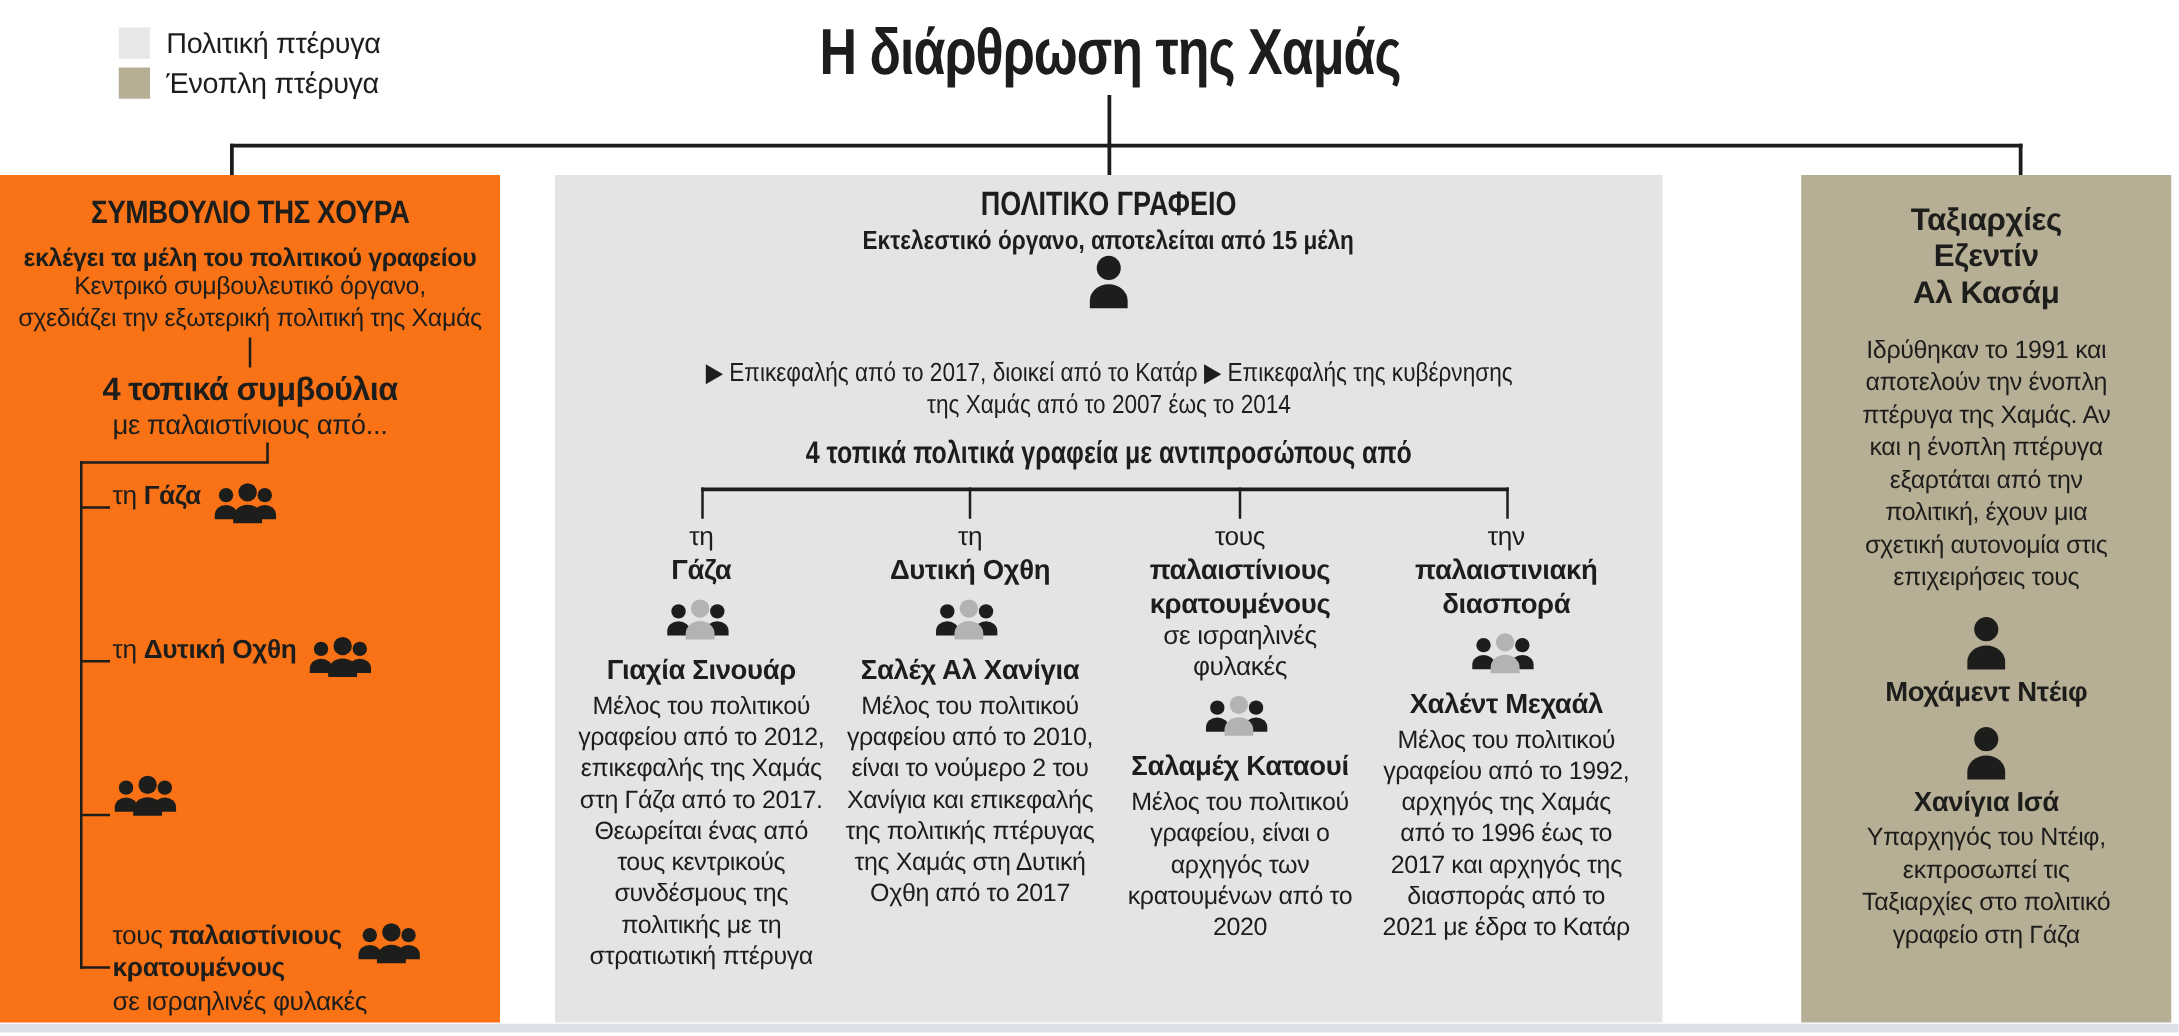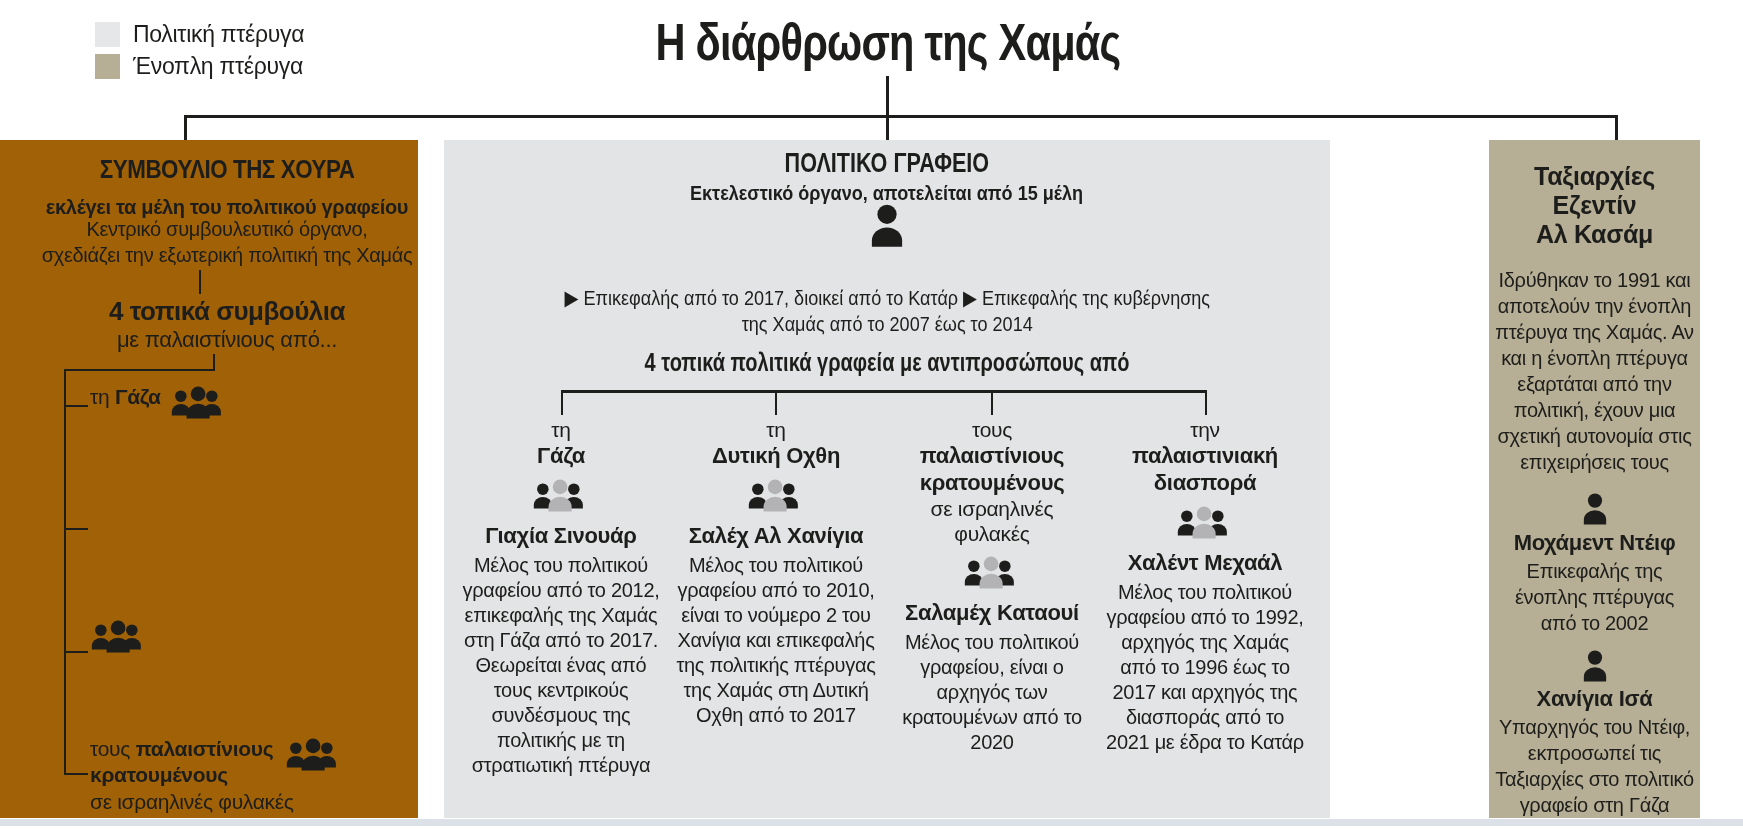--- a/index.html
+++ b/index.html
@@ -26,21 +26,21 @@
   .main-title{
     position:absolute; left:888px; top:12px; white-space:nowrap;
     font-size:52px; font-weight:bold; letter-spacing:-1px;
     transform:translateX(-50%) scaleX(0.8);
   }
 
   
   .box{position:absolute; top:140px; height:678px;}
   .box-shura{left:0; width:400px;}
   .box-bureau{left:444px; width:886px;}
-  .box-brigades{left:1489px; width:211px;}
+  .box-brigades{left:1441px; width:296px;}
 
   
   .shura-title{position:absolute; top:14px; width:100%; font-size:26px; font-weight:bold; letter-spacing:-0.5px;}
   .shura-sub{position:absolute; top:56px; width:100%; font-size:20px; font-weight:bold; letter-spacing:-0.3px;}
   .shura-desc{position:absolute; top:76px; width:100%; font-size:20px; line-height:26px; letter-spacing:-0.3px;}
   .councils-title{position:absolute; top:156px; width:100%; font-size:26px; font-weight:bold; letter-spacing:-0.5px;}
   .councils-sub{position:absolute; top:187px; width:100%; font-size:22px; letter-spacing:-0.3px;}
   .shura-item{position:absolute; left:90px; display:flex; gap:9px; font-size:21px; letter-spacing:-0.3px;}
   .shura-item .txt{line-height:26px;}
   .shura-item-note{position:absolute; left:90px; top:650px; font-size:21px; letter-spacing:-0.3px;}
@@ -124,21 +124,21 @@
   </div>
 
   <div class="main-title">Η διάρθρωση της Χαμάς</div>
 
   <div class="line" style="left:886px;top:76px;width:3px;height:42px;"></div>
   <div class="line" style="left:184px;top:115px;width:1434px;height:3px;"></div>
   <div class="line" style="left:184px;top:115px;width:3px;height:27px;"></div>
   <div class="line" style="left:886px;top:115px;width:3px;height:27px;"></div>
   <div class="line" style="left:1615px;top:115px;width:3px;height:27px;"></div>
 
-  <div class="box box-shura" style="background: #a16207; padding-left: 18px;">
+  <div class="box box-shura" style="background: #f97316;">
     <div class="shura-title center"><span class="condense85" style="display:inline-block">ΣΥΜΒΟΥΛΙΟ ΤΗΣ ΧΟΥΡΑ</span></div>
     <div class="shura-sub center">εκλέγει τα μέλη του πολιτικού γραφείου</div>
     <div class="shura-desc center prewrap">Κεντρικό συμβουλευτικό όργανο,
 σχεδιάζει την εξωτερική πολιτική της Χαμάς</div>
 
     <div class="line" style="left:199px;top:130px;width:2px;height:24px;"></div>
 
     <div class="councils-title center">4 τοπικά συμβούλια</div>
     <div class="councils-sub center">με παλαιστίνιους από...</div>
 
@@ -149,20 +149,26 @@
     <div class="line" style="left:64px;top:388px;width:24px;height:2px;"></div>
     <div class="line" style="left:64px;top:511px;width:24px;height:2px;"></div>
     <div class="line" style="left:64px;top:633px;width:24px;height:2px;"></div>
 
     <div class="shura-item" style="top:244px;">
       <span class="txt nowrap"><span>τη </span><span class="b">Γάζα</span></span>
       <svg width="58" height="42" viewBox="0 0 58 42">
           <use href="#group-black"></use>
         </svg>
     </div>
+    <div class="shura-item" style="top:367px;">
+      <span class="txt nowrap"><span>τη </span><span class="b">Δυτική Οχθη</span></span>
+      <svg width="58" height="42" viewBox="0 0 58 42">
+          <use href="#group-black"></use>
+        </svg>
+    </div>
     <div class="shura-item" style="top:478px;">
       <svg width="58" height="42" viewBox="0 0 58 42">
           <use href="#group-black"></use>
         </svg>
     </div>
     <div class="shura-item" style="top:596px;">
       <span class="txt" style="width:186px;"><span>τους </span><span class="b">παλαιστίνιους κρατουμένους</span></span>
       <svg width="58" height="42" viewBox="0 0 58 42">
           <use href="#group-black"></use>
         </svg>
@@ -239,21 +245,20 @@
 Εζεντίν
 Αλ Κασάμ</div>
       <div class="br-desc">Ιδρύθηκαν το 1991 και αποτελούν την ένοπλη πτέρυγα της Χαμάς. Αν και η ένοπλη πτέρυγα εξαρτάται από την πολιτική, έχουν μια σχετική αυτονομία στις επιχειρήσεις τους</div>
 
       <svg class="br-icon1" width="36" height="44" viewBox="0 0 24 32">
           <g fill="#1d1d1b">
             <use href="#person-shape"></use>
           </g>
         </svg>
       <div class="br-name">Μοχάμεντ Ντέιφ</div>
-      <div class="br-role1">Επικεφαλής της ένοπλης πτέρυγας από το 2002</div>
 
       <svg class="br-icon2" width="36" height="44" viewBox="0 0 24 32">
           <g fill="#1d1d1b">
             <use href="#person-shape"></use>
           </g>
         </svg>
       <div class="br-name">Χανίγια Ισά</div>
       <div class="br-role2">Υπαρχηγός του Ντέιφ, εκπροσωπεί τις Ταξιαρχίες στο πολιτικό γραφείο στη Γάζα</div>
     </div>
   </div>

